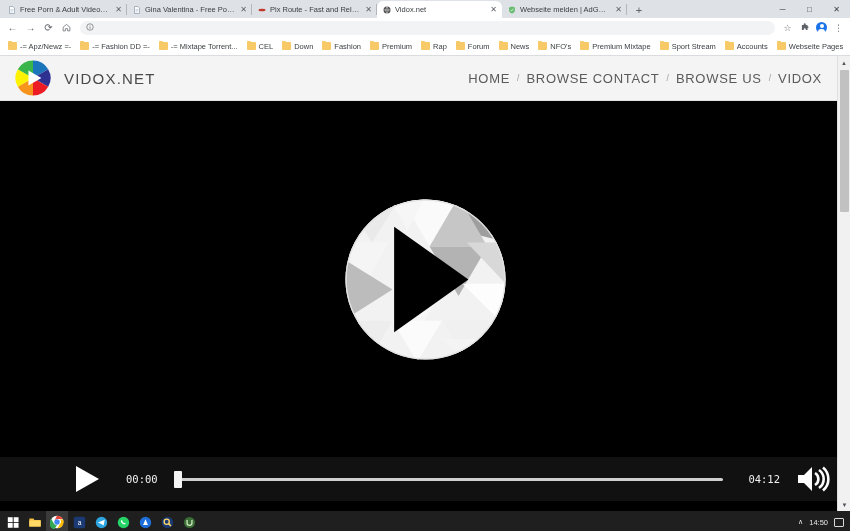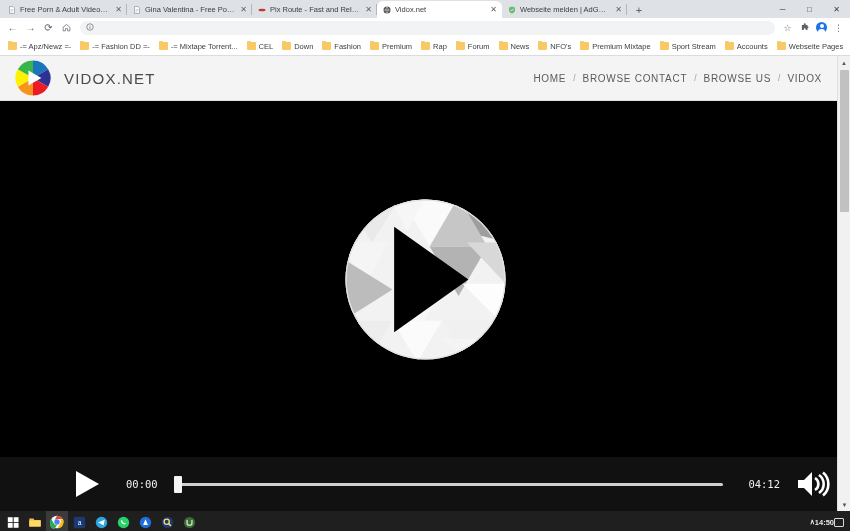--- a/index.html
+++ b/index.html
@@ -134,35 +134,35 @@
   .logo-mark { width: 38px; height: 38px; }
   .brand {
     font-size: 15px; letter-spacing: 1.2px;
     color: #4a4a4a; font-weight: normal;
   }
   .sitenav {
     margin-left: auto; display: flex; align-items: center;
     gap: 7px; padding-right: 14px;
   }
   .sitenav a {
-    font-size: 10px; color: #5a5a5a; letter-spacing: 0.7px;
+    font-size: 13px; color: #5a5a5a; letter-spacing: 0.7px;
     text-decoration: none;
   }
   .sitenav .sep { font-size: 8.5px; color: #9a9a9a; }
 
   
   .video-area {
     position: relative; height: 356px; background: #000;
   }
   .big-play {
     position: absolute; left: 50%; top: 50%;
     width: 165px; height: 165px; margin: -82px 0 0 -82px;
   }
   .video-controls {
-    height: 54px; background: #111111;
+    height: 44px; background: #111111;
     display: flex; align-items: center;
     padding: 0 18px 0 70px; gap: 0;
     position: relative;
   }
   .ctrl-play {
     width: 34px; height: 34px; flex: 0 0 34px;
     display: flex; align-items: center; justify-content: center;
   }
   .time {
     font-family: "DejaVu Sans Mono", monospace;
@@ -214,22 +214,22 @@
     width: 22px; height: 22px; display: flex;
     align-items: center; justify-content: center; position: relative;
   }
   .tb-item.running:after {
     content: ""; position: absolute; bottom: 0; left: 4px;
     width: 14px; height: 2px; background: #8ab4f8;
   }
   .tb-item.active { background: #3a3a3a; }
   .tray {
     margin-left: auto; display: flex; align-items: center;
-    padding-right: 4px;
-    font-size: 7.5px; color: #e8e8e8; font-weight: bold;
+    gap: 6px; padding-right: 4px;
+    font-size: 7.5px; color: #e8e8e8;
   }
   .tray .chev { font-size: 7px; color: #e8e8e8; }
   .tray .notif {
     width: 10px; height: 9px; border: 1px solid #d8d8d8;
     border-radius: 1px;
   }
 </style>
 </head>
 <body>
 

